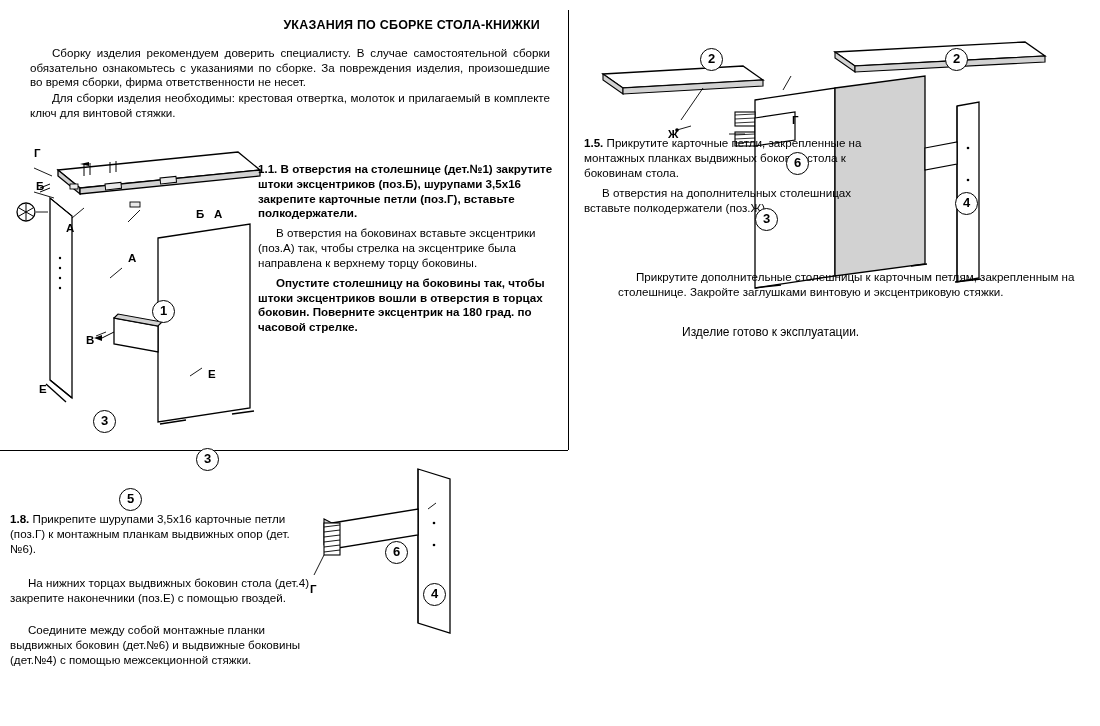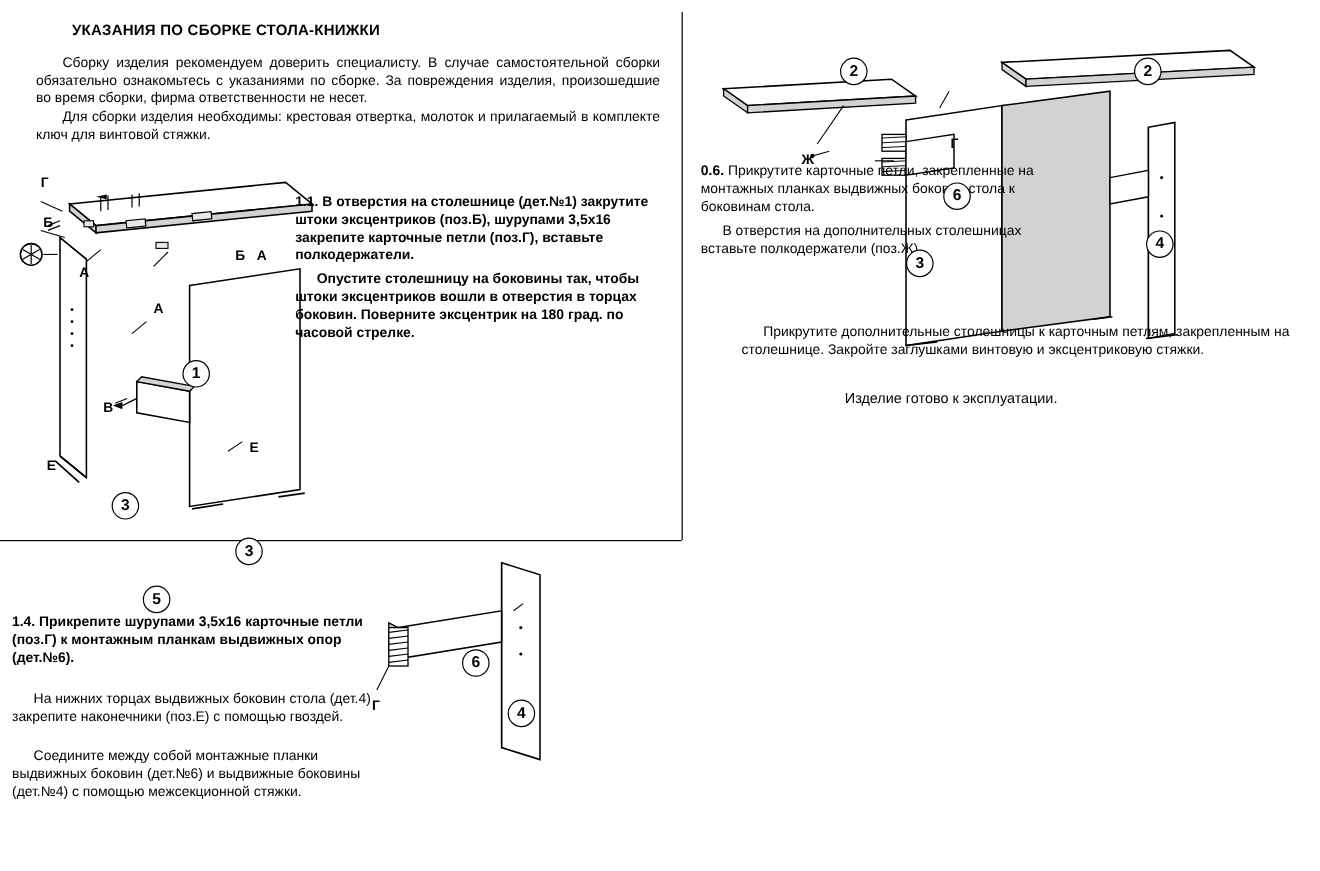--- a/index.html
+++ b/index.html
@@ -79,21 +79,21 @@
   .fillk{fill:#000;}
 </style>
 </head>
 <body>
 
 <div class="page">
 
   <div class="vdiv"></div>
   <div class="hdiv"></div>
 
-  <div class="title" style="left:60px;top:18px;width:480px;">УКАЗАНИЯ ПО СБОРКЕ СТОЛА-КНИЖКИ</div>
+  <div class="title" style="left:60px;top:18px;width:480px;text-align:right;">УКАЗАНИЯ ПО СБОРКЕ СТОЛА-КНИЖКИ</div>
 
   <div class="para" style="left:30px;top:91px;width:520px;">
     <span class="ind">Для сборки изделия необходимы: крестовая отвертка, молоток и прилагаемый в комплекте ключ для винтовой стяжки.</span>
   </div>
   <div class="para" style="left:30px;top:46px;width:520px;">
     <span class="ind">Сборку изделия рекомендуем доверить специалисту. В случае самостоятельной сборки обязательно ознакомьтесь с указаниями по сборке. За повреждения изделия, произошедшие во время сборки, фирма ответственности не несет.</span>
   </div>
 
   <svg width="280" height="300" style="left:10px;top:140px;">
 
@@ -161,34 +161,37 @@
   <div class="lbl" style="left:36px;top:180px;">Б</div>
   <div class="lbl" style="left:66px;top:222px;">А</div>
   <div class="lbl" style="left:128px;top:252px;">А</div>
   <div class="lbl" style="left:196px;top:208px;">Б</div>
   <div class="lbl" style="left:214px;top:208px;">А</div>
   <div class="lbl" style="left:86px;top:334px;">В</div>
   <div class="lbl" style="left:208px;top:368px;">Е</div>
   <div class="lbl" style="left:39px;top:383px;">Е</div>
   <div class="lbl" style="left:222px;top:418px;"></div>
 
-  <div class="step" style="left:246px;top:162px;width:296px;">
+  <div class="step" style="left:258px;top:162px;width:296px;">
     <div style="position:relative;">
       <span style="font-weight:bold;">1.1.</span>
       <span style="font-weight:bold;">В отверстия на столешнице (дет.№1) закрутите штоки эксцентриков (поз.Б), шурупами 3,5х16 закрепите карточные петли (поз.Г), вставьте полкодержатели.</span>
     </div>
+    <div style="margin-top:5px;">
+        <span class="ind">В отверстия на боковинах вставьте эксцентрики (поз.А) так, чтобы стрелка на эксцентрике была направлена к верхнему торцу боковины.</span>
+      </div>
     <div style="margin-top:5px;font-weight:bold;">
         <span class="ind">Опустите столешницу на боковины так, чтобы штоки эксцентриков вошли в отверстия в торцах боковин. Поверните эксцентрик на 180 град. по часовой стрелке.</span>
       </div>
   </div>
 
   <div class="step" style="left:10px;top:512px;width:300px;">
     <div>
-      <span style="font-weight:bold;">1.4.</span>
-      <span style="font-weight:bold;">Прикрепите шурупами 3,5х16 карточные петли (поз.Г) к монтажным планкам выдвижных опор (дет.№6).</span>
+      <span style="font-weight:bold;">1.8.</span>
+      <span style="font-weight:normal;">Прикрепите шурупами 3,5х16 карточные петли (поз.Г) к монтажным планкам выдвижных опор (дет.№6).</span>
     </div>
     <div style="margin-top:20px;">
         <span class="ind">На нижних торцах выдвижных боковин стола (дет.4) закрепите наконечники (поз.Е) с помощью гвоздей.</span>
       </div>
     <div style="margin-top:17px;">
         <span class="ind">Соедините между собой монтажные планки выдвижных боковин (дет.№6) и выдвижные боковины (дет.№4) с помощью межсекционной стяжки.</span>
       </div>
   </div>
 
   <svg width="240" height="180" style="left:310px;top:465px;">
@@ -268,26 +271,26 @@
   <div class="circ" style="left:700px;top:48px;">2</div>
   <div class="circ" style="left:945px;top:48px;">2</div>
   <div class="circ" style="left:786px;top:152px;">6</div>
   <div class="circ" style="left:755px;top:208px;">3</div>
   <div class="circ" style="left:955px;top:192px;">4</div>
   <div class="lbl" style="left:668px;top:128px;">Ж</div>
   <div class="lbl" style="left:792px;top:114px;">Г</div>
 
   <div class="step" style="left:584px;top:136px;width:316px;">
     <div>
-      <span style="font-weight:bold;">0.6.</span>
+      <span style="font-weight:bold;">1.5.</span>
       <span>Прикрутите карточные петли, закрепленные на монтажных планках выдвижных боковин стола к боковинам стола.</span>
     </div>
     <div style="margin-top:6px;">
         <span class="ind">В отверстия на дополнительных столешницах вставьте полкодержатели (поз.Ж).</span>
       </div>
   </div>
   <div class="step" style="left:584px;top:270px;width:512px;margin-left:34px;">
     <span class="ind">Прикрутите дополнительные столешницы к карточным петлям, закрепленным  на столешнице. Закройте заглушками винтовую и эксцентриковую стяжки.</span>
   </div>
 
-  <div class="center-note" style="left:682px;top:325px;margin-left:22px;">Изделие  готово к эксплуатации.</div>
+  <div class="center-note" style="left:682px;top:325px;">Изделие  готово к эксплуатации.</div>
 
 </div>
 
 </body></html>

